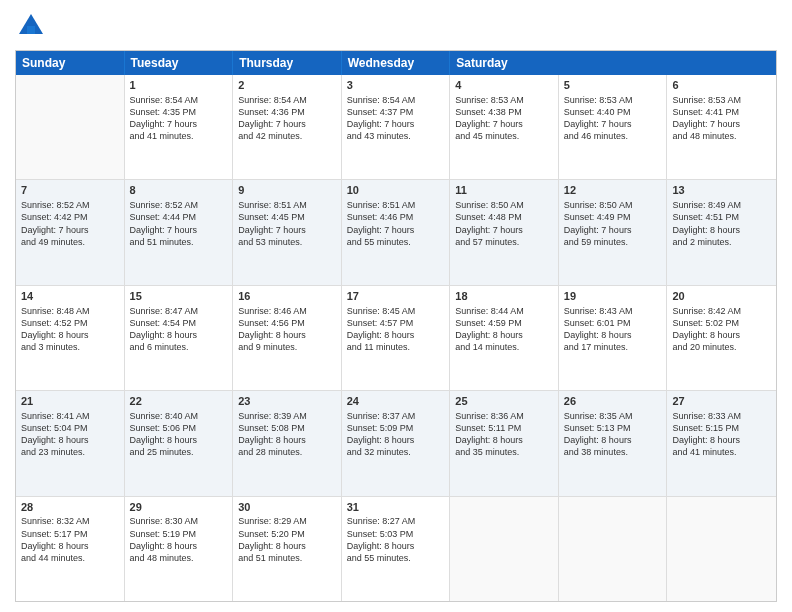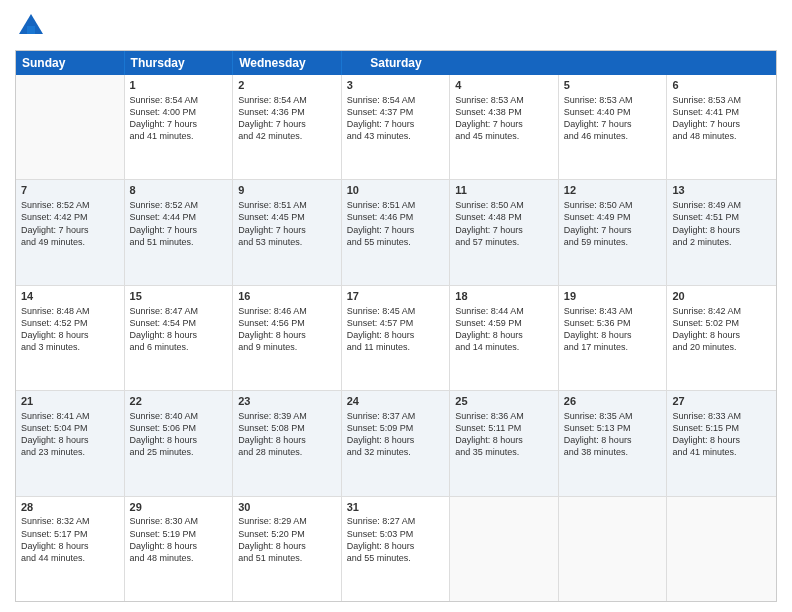--- a/index.html
+++ b/index.html
@@ -65,21 +65,21 @@
       grid-template-columns: repeat(7, 1fr);
       background: #1565c0;
     }
     .cal-header-cell {
       color: #fff;
       font-size: 12px;
       font-weight: bold;
       padding: 5px 6px;
       border-right: 1px solid #1976d2;
     }
-    .cal-header-cell:last-child { border-right: none; text-align: center; }
+    .cal-header-cell:last-child { border-right: none; }
     .cal-body {
       flex: 1;
       display: flex;
       flex-direction: column;
     }
     .cal-row {
       display: grid;
       grid-template-columns: repeat(7, 1fr);
       flex: 1;
       border-bottom: 1px solid #ddd;
@@ -120,31 +120,32 @@
     </div>
     <div class="title-block">
       <div class="main-title"></div>
       <div class="subtitle"></div>
     </div>
   </div>
 
   <div class="calendar">
     <div class="cal-header" id="cal-header">
         <div class="cal-header-cell">Sunday</div>
+        <div class="cal-header-cell">Tuesday</div>
         <div class="cal-header-cell">Thursday</div>
         <div class="cal-header-cell">Wednesday</div>
         <div class="cal-header-cell">Saturday</div>
       </div>
     <div class="cal-body" id="cal-body">
         <div class="cal-row">
           <div class="cal-cell empty"></div>
           <div class="cal-cell">
             <div class="day-num">1</div>
             <div class="cell-text">Sunrise: 8:54 AM</div>
-            <div class="cell-text">Sunset: 4:00 PM</div>
+            <div class="cell-text">Sunset: 4:35 PM</div>
             <div class="cell-text">Daylight: 7 hours</div>
             <div class="cell-text">and 41 minutes.</div>
           </div>
           <div class="cal-cell">
             <div class="day-num">2</div>
             <div class="cell-text">Sunrise: 8:54 AM</div>
             <div class="cell-text">Sunset: 4:36 PM</div>
             <div class="cell-text">Daylight: 7 hours</div>
             <div class="cell-text">and 42 minutes.</div>
           </div>
@@ -260,21 +261,21 @@
           <div class="cal-cell">
             <div class="day-num">18</div>
             <div class="cell-text">Sunrise: 8:44 AM</div>
             <div class="cell-text">Sunset: 4:59 PM</div>
             <div class="cell-text">Daylight: 8 hours</div>
             <div class="cell-text">and 14 minutes.</div>
           </div>
           <div class="cal-cell">
             <div class="day-num">19</div>
             <div class="cell-text">Sunrise: 8:43 AM</div>
-            <div class="cell-text">Sunset: 5:36 PM</div>
+            <div class="cell-text">Sunset: 6:01 PM</div>
             <div class="cell-text">Daylight: 8 hours</div>
             <div class="cell-text">and 17 minutes.</div>
           </div>
           <div class="cal-cell">
             <div class="day-num">20</div>
             <div class="cell-text">Sunrise: 8:42 AM</div>
             <div class="cell-text">Sunset: 5:02 PM</div>
             <div class="cell-text">Daylight: 8 hours</div>
             <div class="cell-text">and 20 minutes.</div>
           </div>

